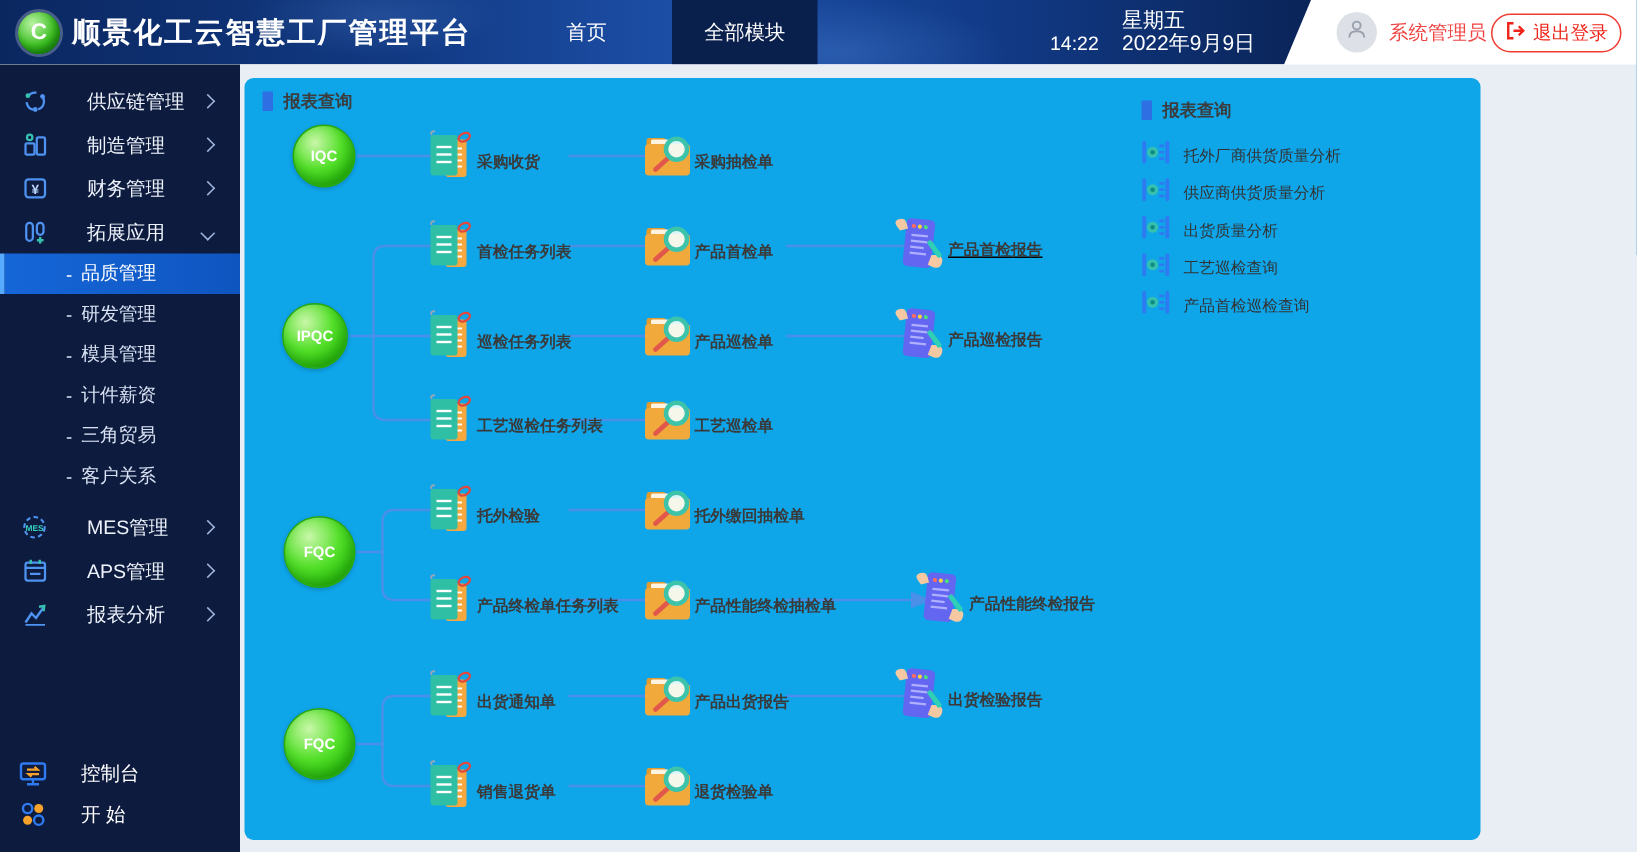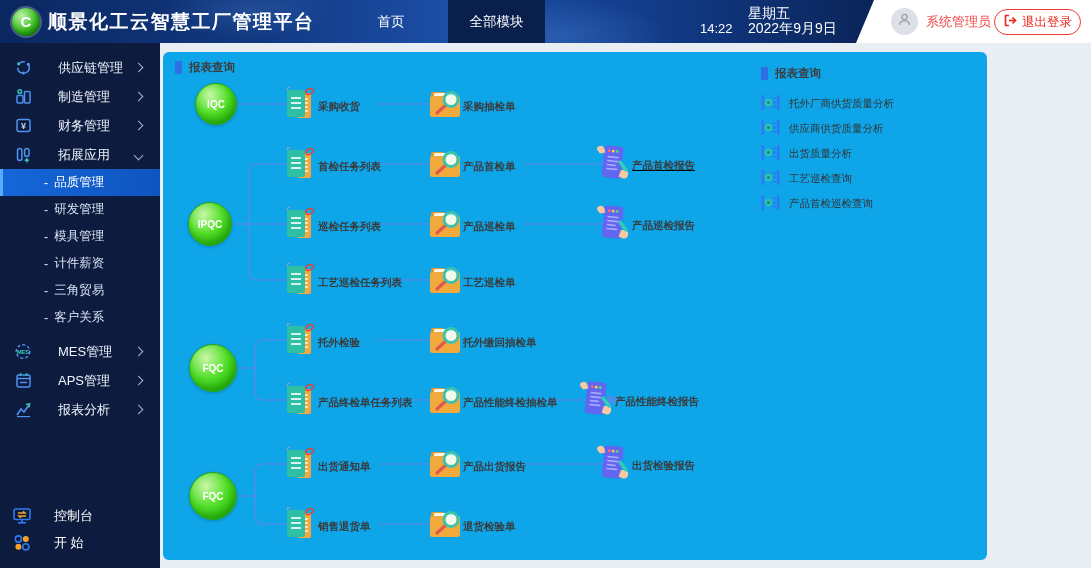--- a/index.html
+++ b/index.html
@@ -550,21 +550,21 @@
   <svg width="36" height="36" viewBox="0 0 36 36">
     <rect x="4" y="6" width="13" height="8" rx="2" fill="#e49b2e"></rect>
     <rect x="7" y="7" width="12" height="7" rx="1" fill="#fdf3e0"></rect>
     <rect x="3" y="10" width="30" height="21" rx="2.5" fill="#f2a93c"></rect>
     <line x1="20" y1="18" x2="10" y2="27" stroke="#e2574c" stroke-width="3.2" stroke-linecap="round"></line>
     <circle cx="24" cy="13.5" r="7" fill="#f4fffc" fill-opacity="0.9" stroke="#3ec3ab" stroke-width="3"></circle>
   </svg>
 </span>
       <span class="nlabel">产品性能终检抽检单</span>
     </div>
-    <div class="node" style="left:412px;top:328px;">
+    <div class="node" style="left:443px;top:328px;">
       <span>
   <svg width="40" height="38" viewBox="0 0 40 38">
     <g transform="rotate(6 20 19)">
       <rect x="11" y="2" width="19" height="32" rx="3" fill="#6366f1"></rect>
       <circle cx="16" cy="7" r="1.4" fill="#ff6b5e"></circle>
               <circle cx="20" cy="7" r="1.4" fill="#ffd23e"></circle>
               <circle cx="24" cy="7" r="1.4" fill="#4ade80"></circle>
       <g stroke="#aeb0ff" stroke-width="1.5">
                 <line x1="15" y1="13" x2="26" y2="13"></line>
                 <line x1="15" y1="17" x2="26" y2="17"></line>

